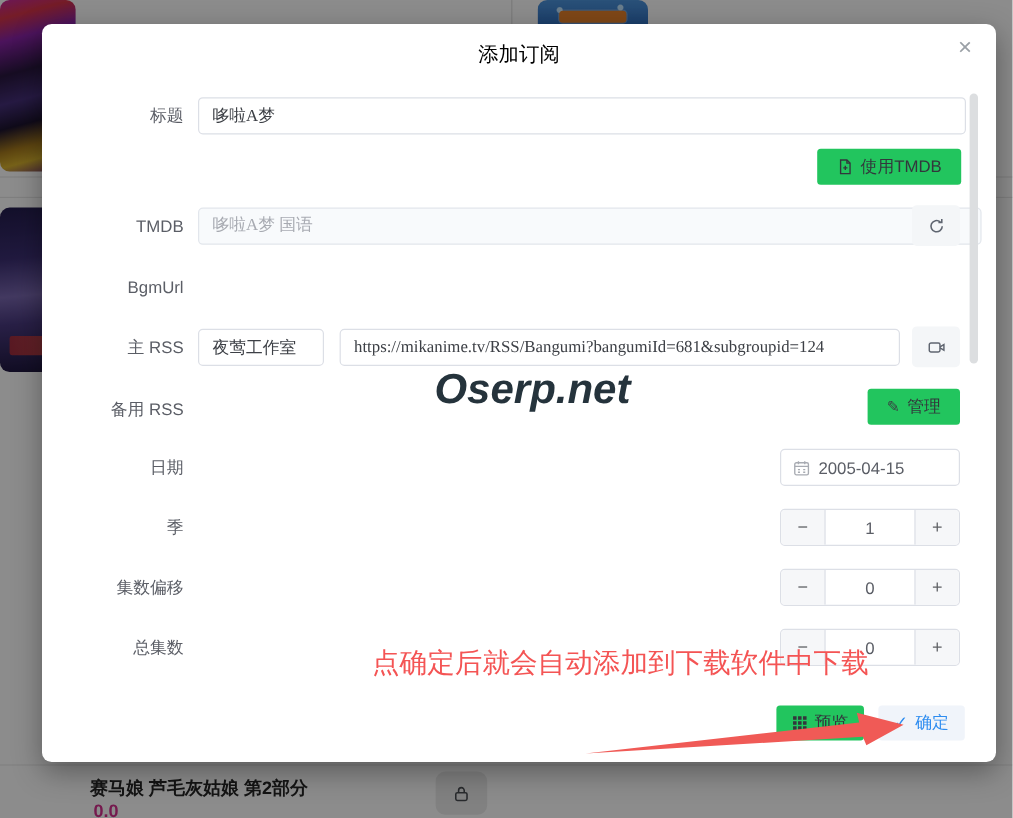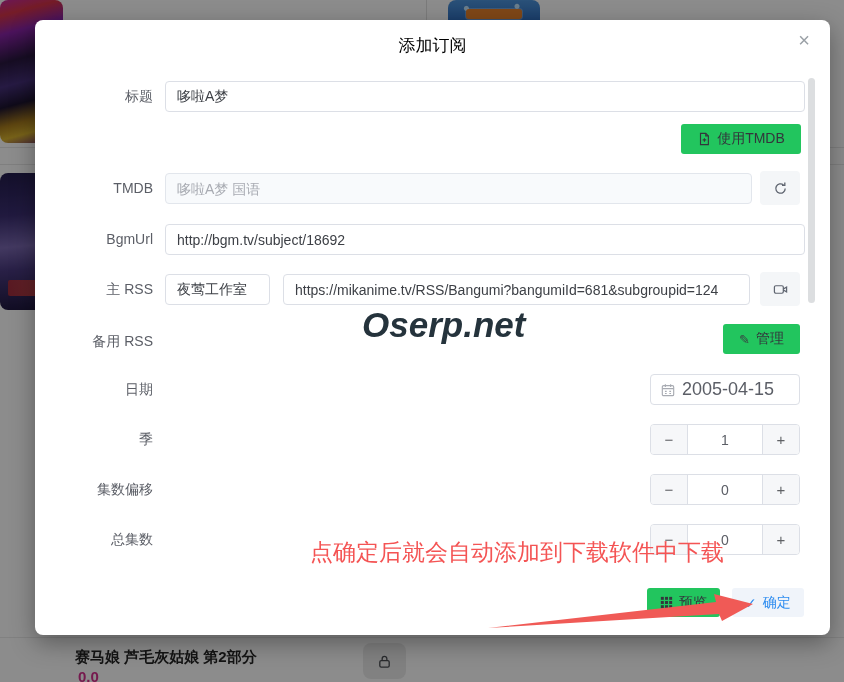--- a/index.html
+++ b/index.html
@@ -37,38 +37,38 @@
   .overlay { position:absolute; inset:0; background:rgba(0,0,0,0.45); z-index:5; }
 
   
   .modal { position:absolute; left:35px; top:20px; width:795px; height:615px; background:#ffffff;
     border-radius:8px; z-index:10; box-shadow:0 8px 24px rgba(0,0,0,.35); }
   .modal-title { position:absolute; left:0; right:0; top:14px; text-align:center; font-size:17px; font-weight:500; color:#000000; }
   .modal-close { position:absolute; top:10px; right:20px; font-size:20px; line-height:20px; color:#9aa0a6; cursor:pointer; background:none; border:none; }
 
   .f-label { position:absolute; left:0; width:118px; text-align:right; font-size:14px; color:#5b5e66; }
   .inp { position:absolute; height:31px; border:1px solid #dcdfe6; border-radius:4px; background:#fff;
-    font-size:14px; color:#3d4046; padding:12px 11px; font-family:Liberation Sans, sans-serif; }
+    font-size:14px; color:#3d4046; padding:12px 11px; font-family:Liberation Serif, serif; }
   .inp::placeholder { color:#a8abb2; }
   .inp.disabled { background:#f8fafc; border-color:#e2e6ec; }
 
   .btn { position:absolute; display:inline-flex; align-items:center; justify-content:center; gap:6px;
     border:none; border-radius:3px; background:#22c55e; color:#33363c; font-size:14px; cursor:pointer; font-family:inherit; }
   .icon-btn { position:absolute; width:40px; height:34px; border:none; border-radius:4px; background:#f4f6f8;
     display:flex; align-items:center; justify-content:center; cursor:pointer; color:#5f6570; }
 
   .stepper { position:absolute; left:615px; width:150px; height:31px; border:1px solid #dcdfe6; border-radius:4px;
     display:grid; grid-template-columns:37px 1fr 37px; background:#fff; overflow:hidden; }
   .step-btn { background:#f6f7f9; border:none; color:#606266; font-size:15px; cursor:pointer; display:flex; align-items:center; justify-content:center; }
   .step-btn.minus { border-right:1px solid #dcdfe6; }
   .step-btn.plus { border-left:1px solid #dcdfe6; }
   .step-val { display:flex; align-items:center; justify-content:center; font-size:14px; color:#5b5e66; }
 
   .date-box { position:absolute; left:615px; width:150px; height:31px; border:1px solid #dcdfe6; border-radius:4px;
-    background:#fff; display:flex; align-items:center; gap:7px; padding:0 10px; font-size:18px; color:#5b5e66; cursor:pointer; }
+    background:#fff; display:flex; align-items:center; gap:7px; padding:0 10px; font-size:14px; color:#5b5e66; cursor:pointer; }
 
   .scroll-thumb { position:absolute; left:773px; top:58px; width:7px; height:225px; border-radius:4px; background:#dcdee0; cursor:grab; }
 
   .footer-btn { height:29px; padding:0 13px; }
   .confirm { background:#f0f4fa; color:#2d8cf0; font-weight:500; }
   .check-glyph { color:#2d8cf0; font-size:14px; }
   .pencil-glyph { font-size:13px; color:#3a3d42; }
 
   
   .watermark { position:absolute; left:362px; top:305px; z-index:20; font-size:35px; font-weight:800; font-style:italic;
@@ -121,32 +121,31 @@
         <svg class="ic" width="14" height="14" viewBox="0 0 16 16" fill="none" stroke="#33363c" stroke-width="1.3">
           <path d="M4 1.5 h6 l3 3 V14.5 H4 z"></path>
             <path d="M10 1.5 V4.5 H13"></path>
             <path d="M8.5 7 v4 M6.5 9 h4"></path>
         </svg>
       </span>
       <span>使用TMDB</span>
     </button>
 
     <label class="f-label" style="top:160px">TMDB</label>
-    <input class="inp disabled" style="left: 130px; top: 153px; width: 587px;" placeholder="哆啦A梦 国语">
+    <input class="inp disabled" style="left: 130px; top: 153px; width: 653px;" placeholder="哆啦A梦 国语">
     <button class="icon-btn" style="left:725px; top:151px;">
       <span>
         <svg class="ic" width="15" height="15" viewBox="0 0 16 16" fill="none" stroke="#5f6570" stroke-width="1.4">
           <path d="M13 8 a5 5 0 1 1 -1.8 -3.85"></path>
             <path d="M12.6 1.6 v3 h-3"></path>
         </svg>
       </span>
     </button>
 
     <label class="f-label" style="top:211px">BgmUrl</label>
-    <input class="inp" style="left: 130px; top: 204px; width: 640px;" value="http://bgm.tv/subject/18692">
 
     <label class="f-label" style="top:261px">主 RSS</label>
     <input class="inp" style="left: 130px; top: 254px; width: 105px;" value="夜莺工作室">
     <input class="inp" style="left: 248px; top: 254px; width: 467px;" value="https://mikanime.tv/RSS/Bangumi?bangumiId=681&amp;subgroupid=124">
     <button class="icon-btn" style="left:725px; top:252px;">
       <span>
         <svg class="ic" width="15" height="15" viewBox="0 0 16 16" fill="none" stroke="#5f6570" stroke-width="1.3">
           <rect x="1.5" y="4" width="9.5" height="8" rx="1.5"></rect>
             <path d="M11 7.5 14.5 5.5 v5 L11 8.5"></path>
         </svg>

